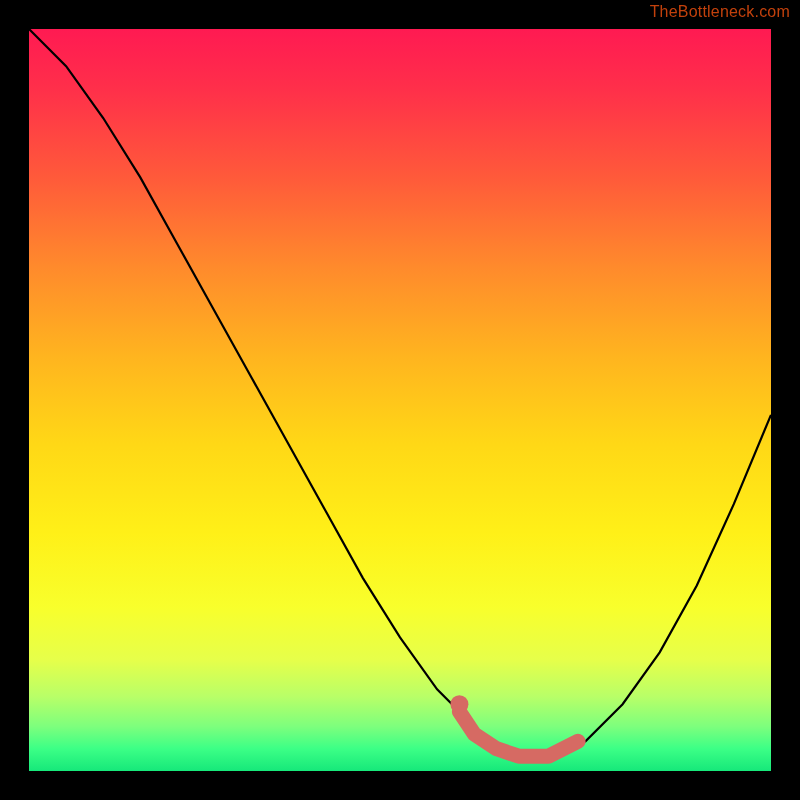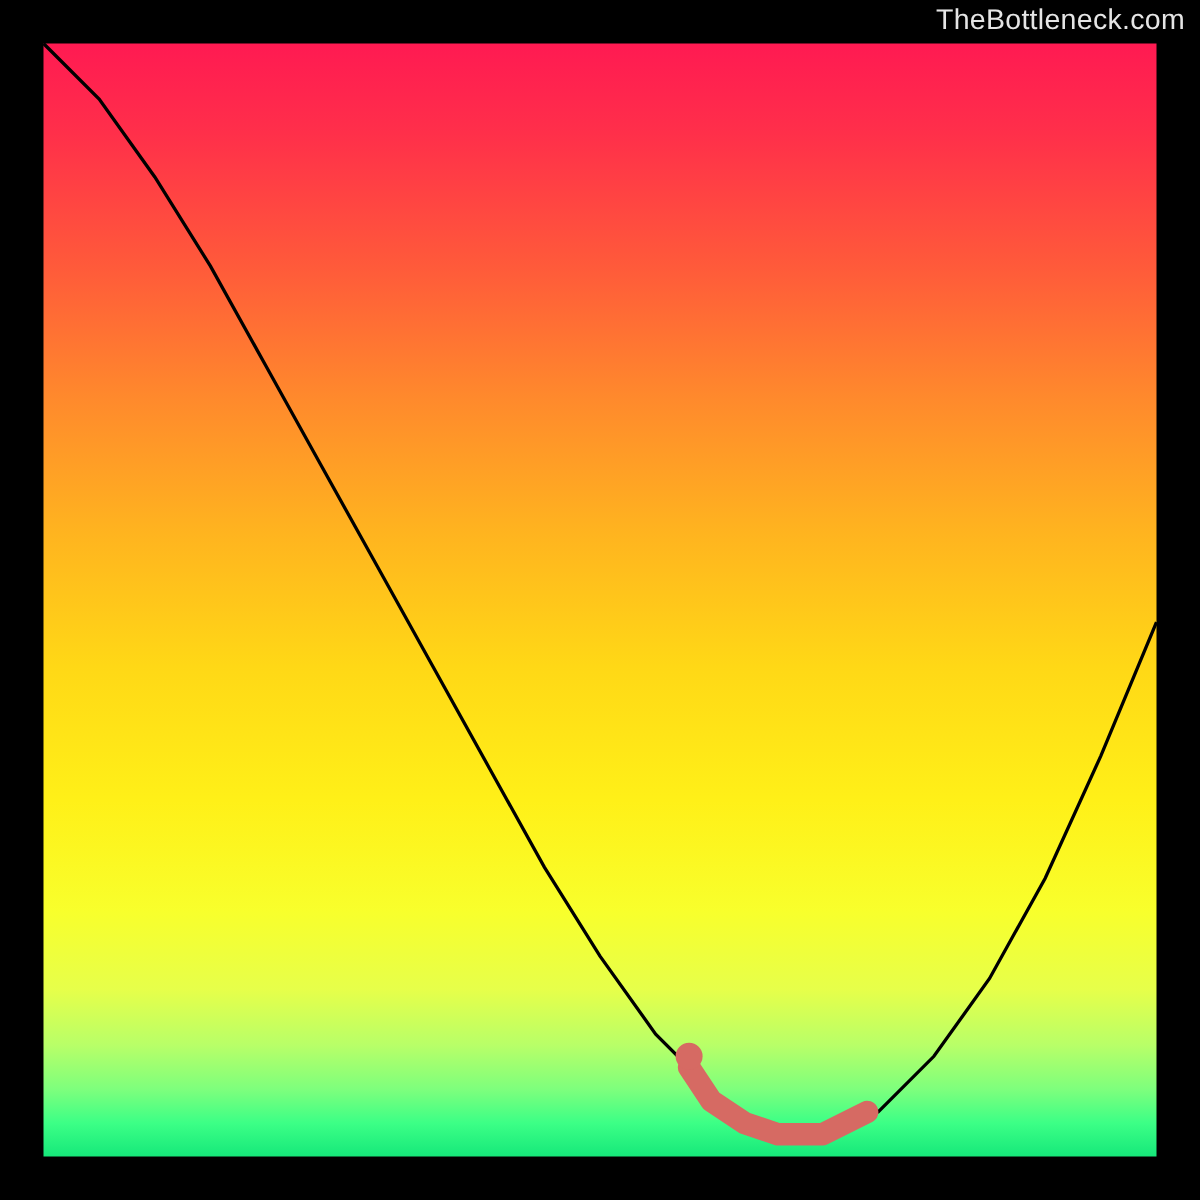--- a/index.html
+++ b/index.html
@@ -36,22 +36,22 @@
       #b8ff68 90%,
       #7dff7d 94%,
       #3cff86 97%,
       #16e87a 100%
     );
   }
   .watermark {
     position: absolute;
     top: 3px;
     right: 10px;
-    color: #e5e5e5;
-    font-size: 19px;
+    color: #c2410c;
+    font-size: 16px;
     font-weight: 500;
     letter-spacing: 0.2px;
   }
   svg.overlay {
     position: absolute;
     left: 0; top: 0;
     width: 742px;
     height: 742px;
     overflow: visible;
   }

